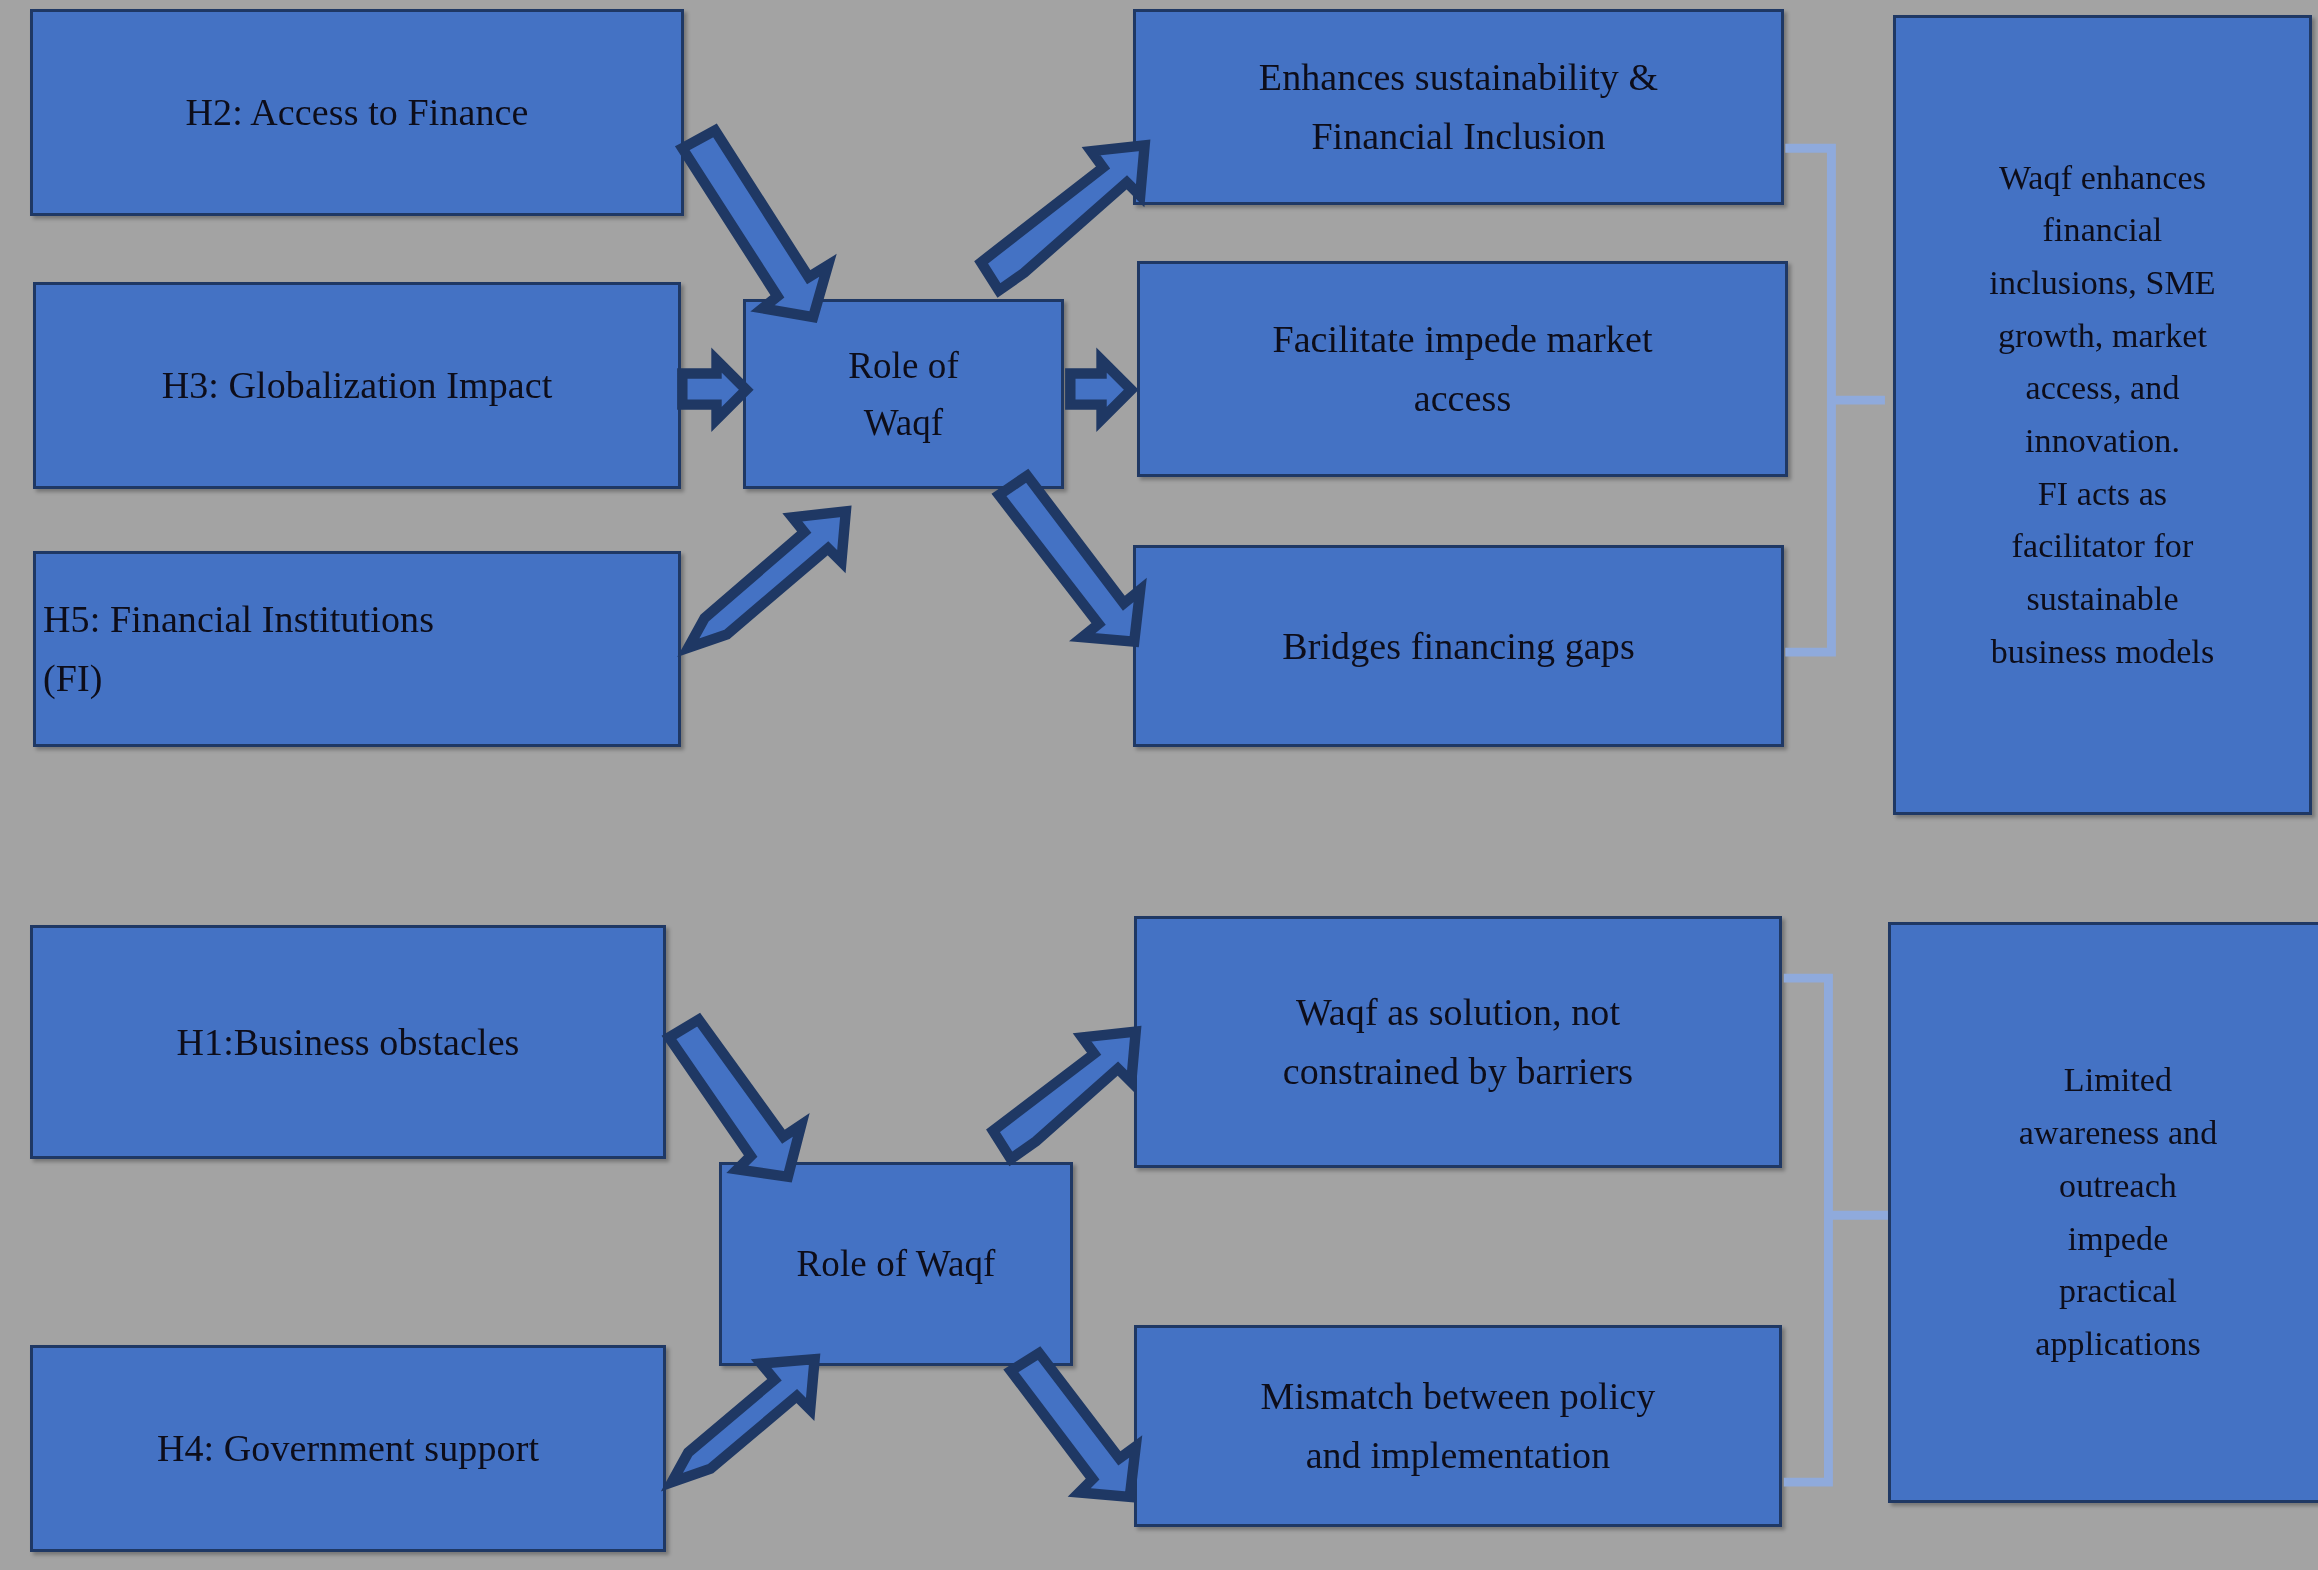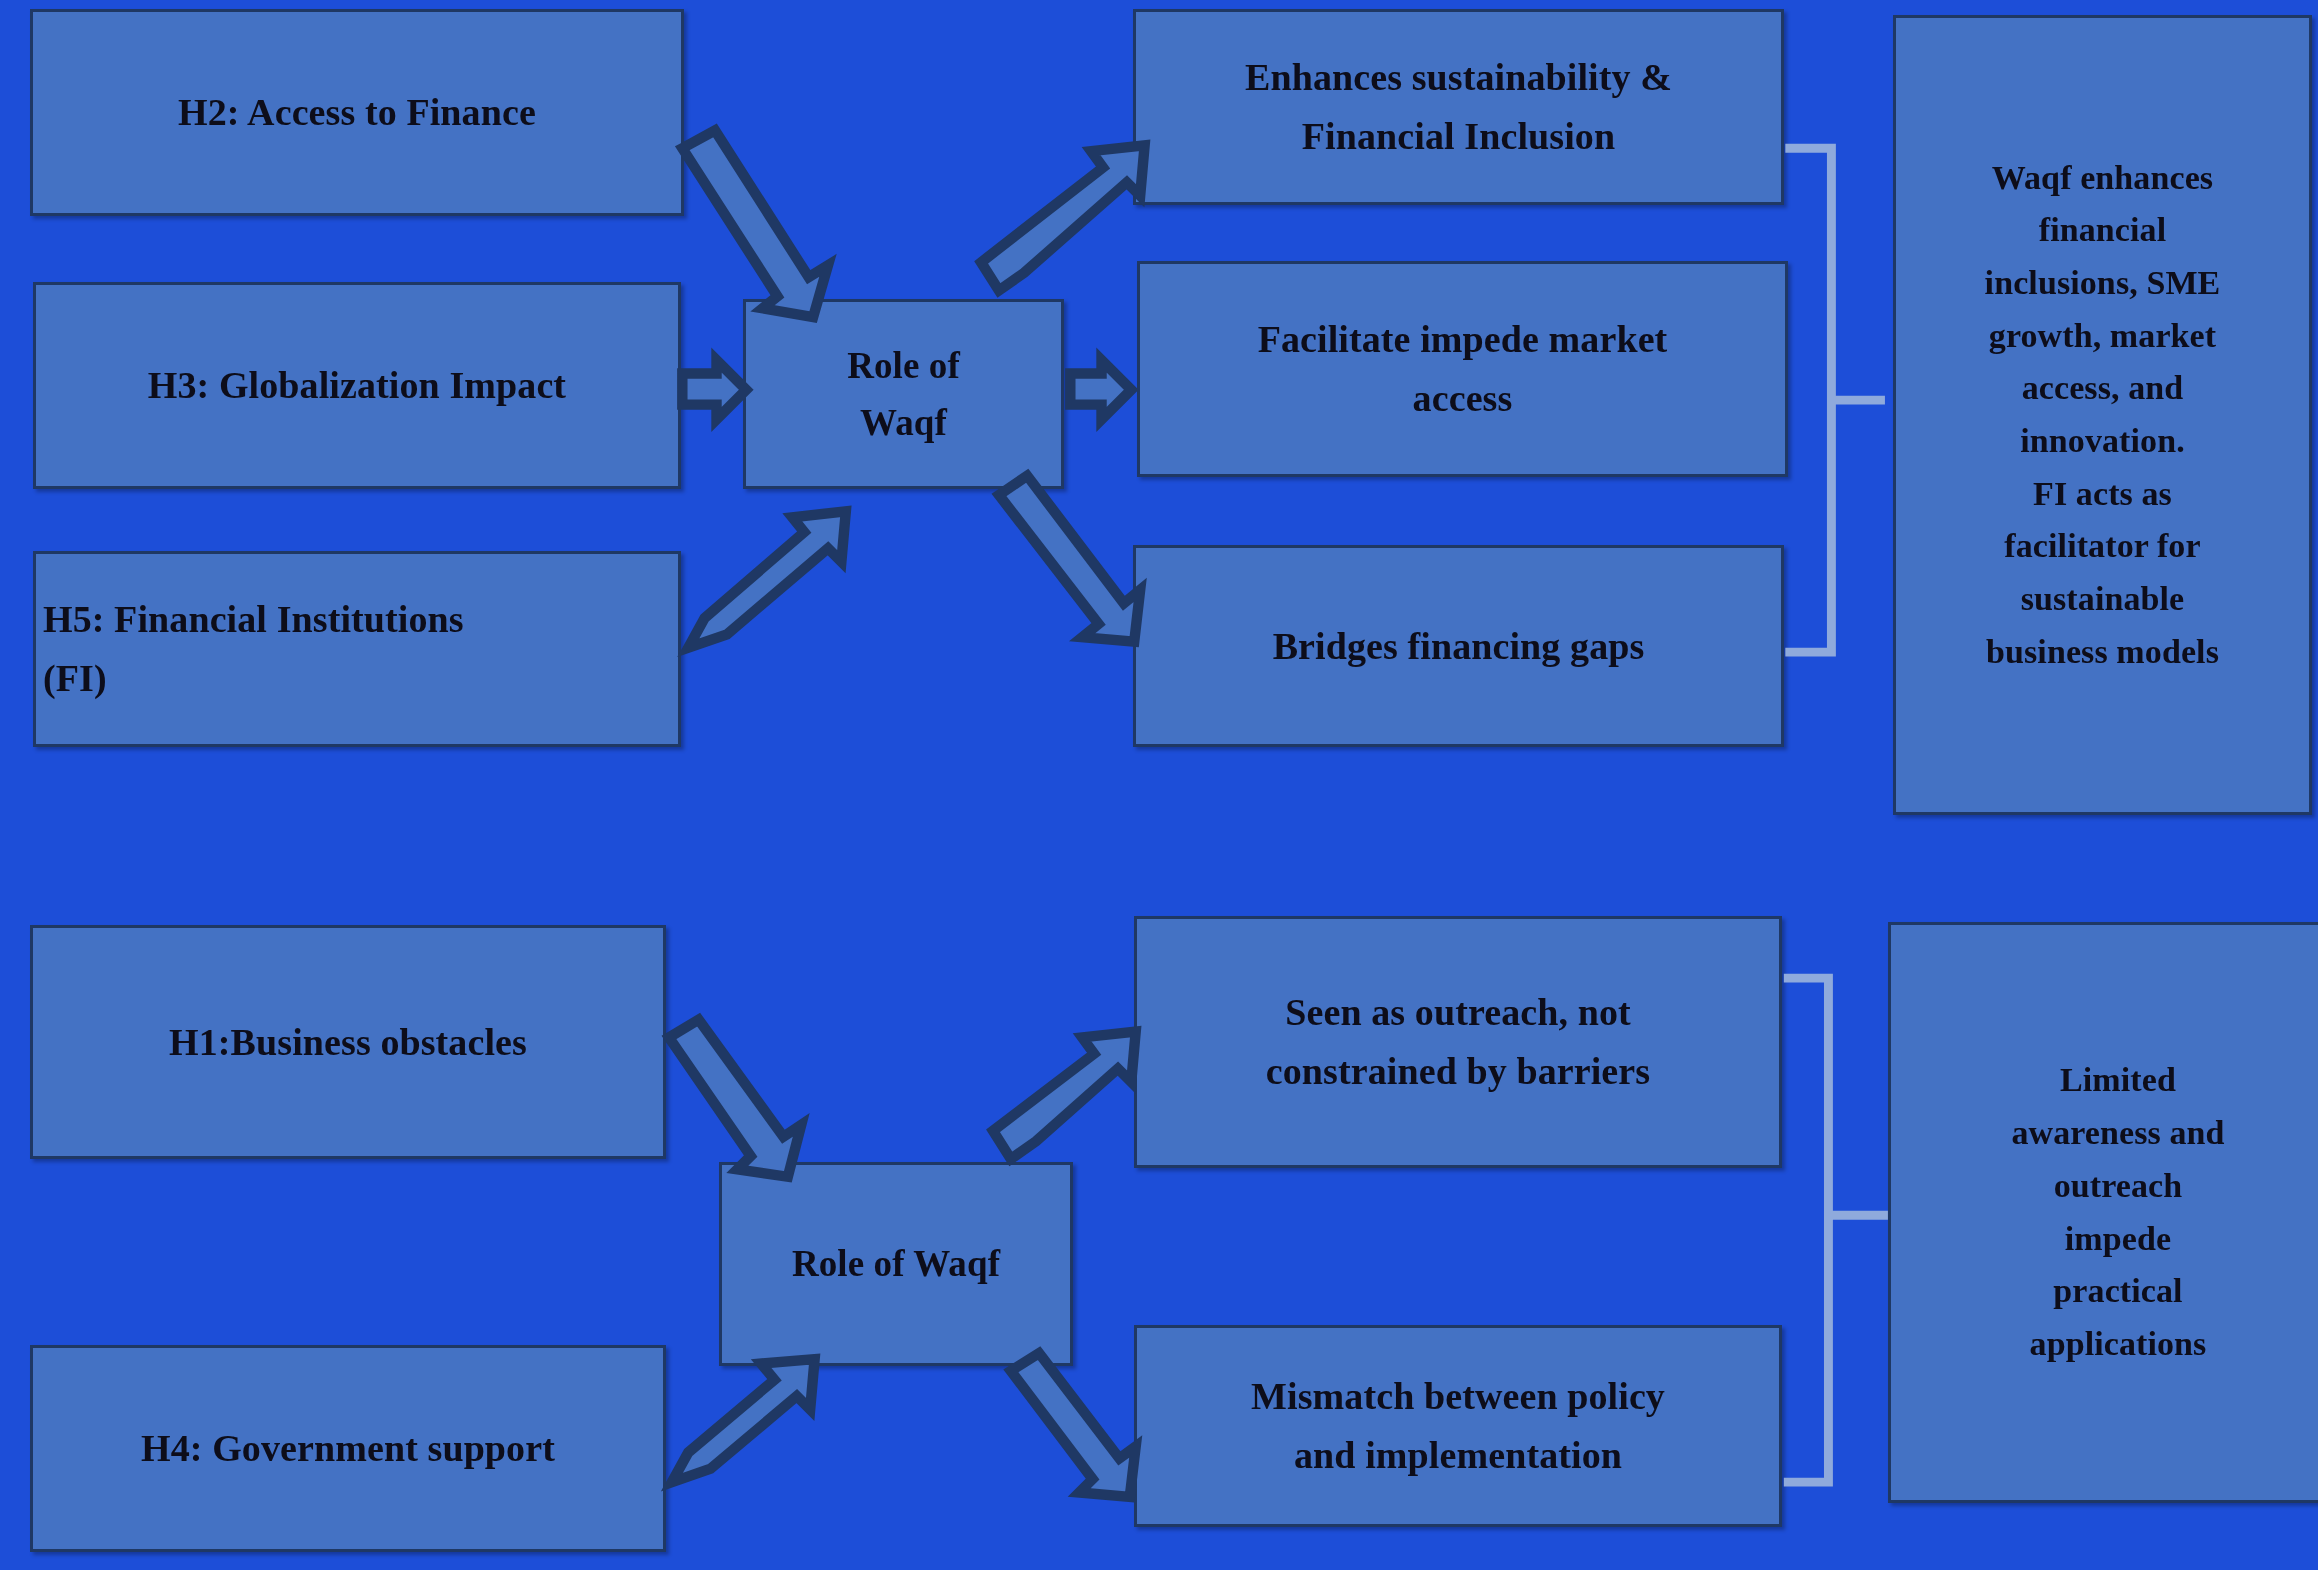--- a/index.html
+++ b/index.html
@@ -4,24 +4,23 @@
 <style>
   html, body {
     margin: 0;
     padding: 0;
     background: #ffffff;
   }
   #canvas {
     position: relative;
     width: 2319px;
     height: 1571px;
-    background: #1d4ed8;
+    background: #a3a3a3;
     font-family: "Liberation Serif", "DejaVu Serif", serif;
     overflow: hidden;
-    font-weight: bold;
   }
   .box {
     position: absolute;
     box-sizing: border-box;
     background: #4472C4;
     border: 3.7px solid #1F3864;
     color: #0d0d1a;
     display: flex;
     align-items: center;
     justify-content: center;
@@ -118,21 +117,21 @@
 
   <div class="box fs-big" style="left: 30px; top: 1345px; width: 636px; height: 207px;">
     <span class="txt">H4: Government support</span>
   </div>
 
   <div class="box fs-mid" style="left: 719px; top: 1162px; width: 354px; height: 204px;">
     <span class="txt">Role of Waqf</span>
   </div>
 
   <div class="box fs-big" style="left: 1134px; top: 916px; width: 648px; height: 252px;">
-    <span class="txt">Seen as outreach, not
+    <span class="txt">Waqf as solution, not
 constrained by barriers</span>
   </div>
 
   <div class="box fs-big" style="left: 1134px; top: 1325px; width: 648px; height: 202px;">
     <span class="txt">Mismatch between policy
 and implementation</span>
   </div>
 
   <div class="box fs-small" style="left: 1888px; top: 922px; width: 460px; height: 581px; justify-content: flex-end;">
     <span class="txt">Limited

